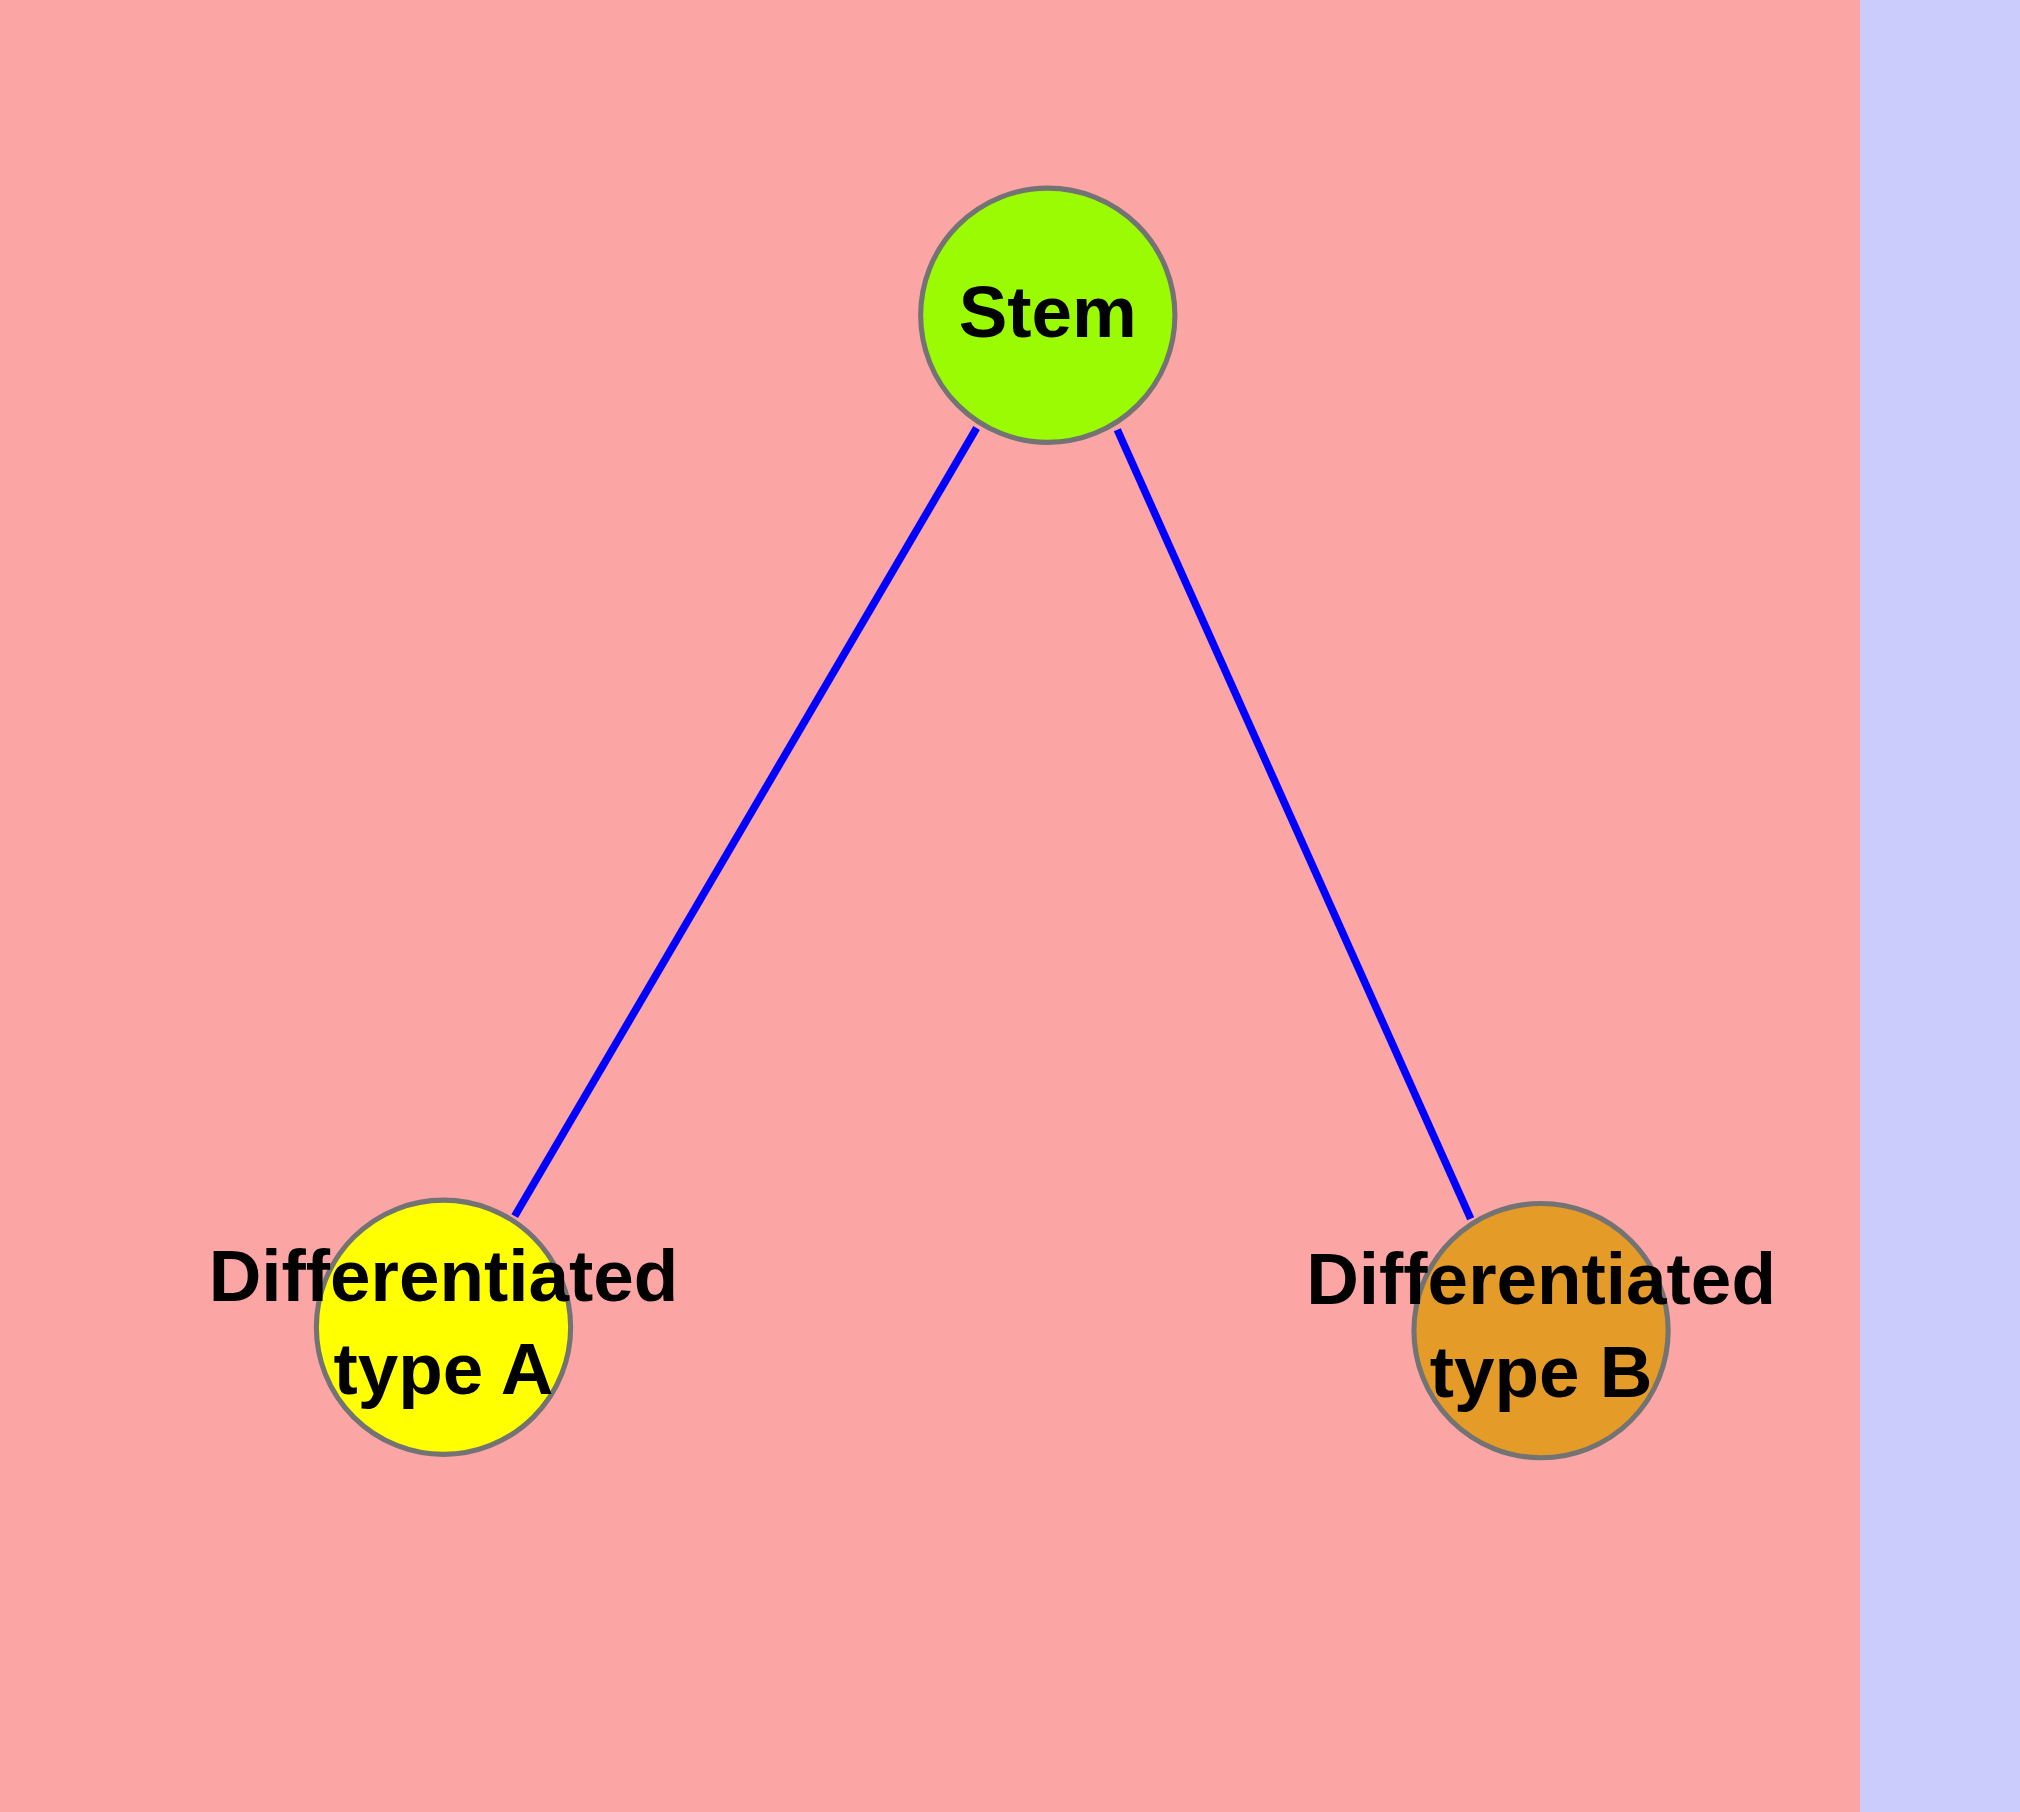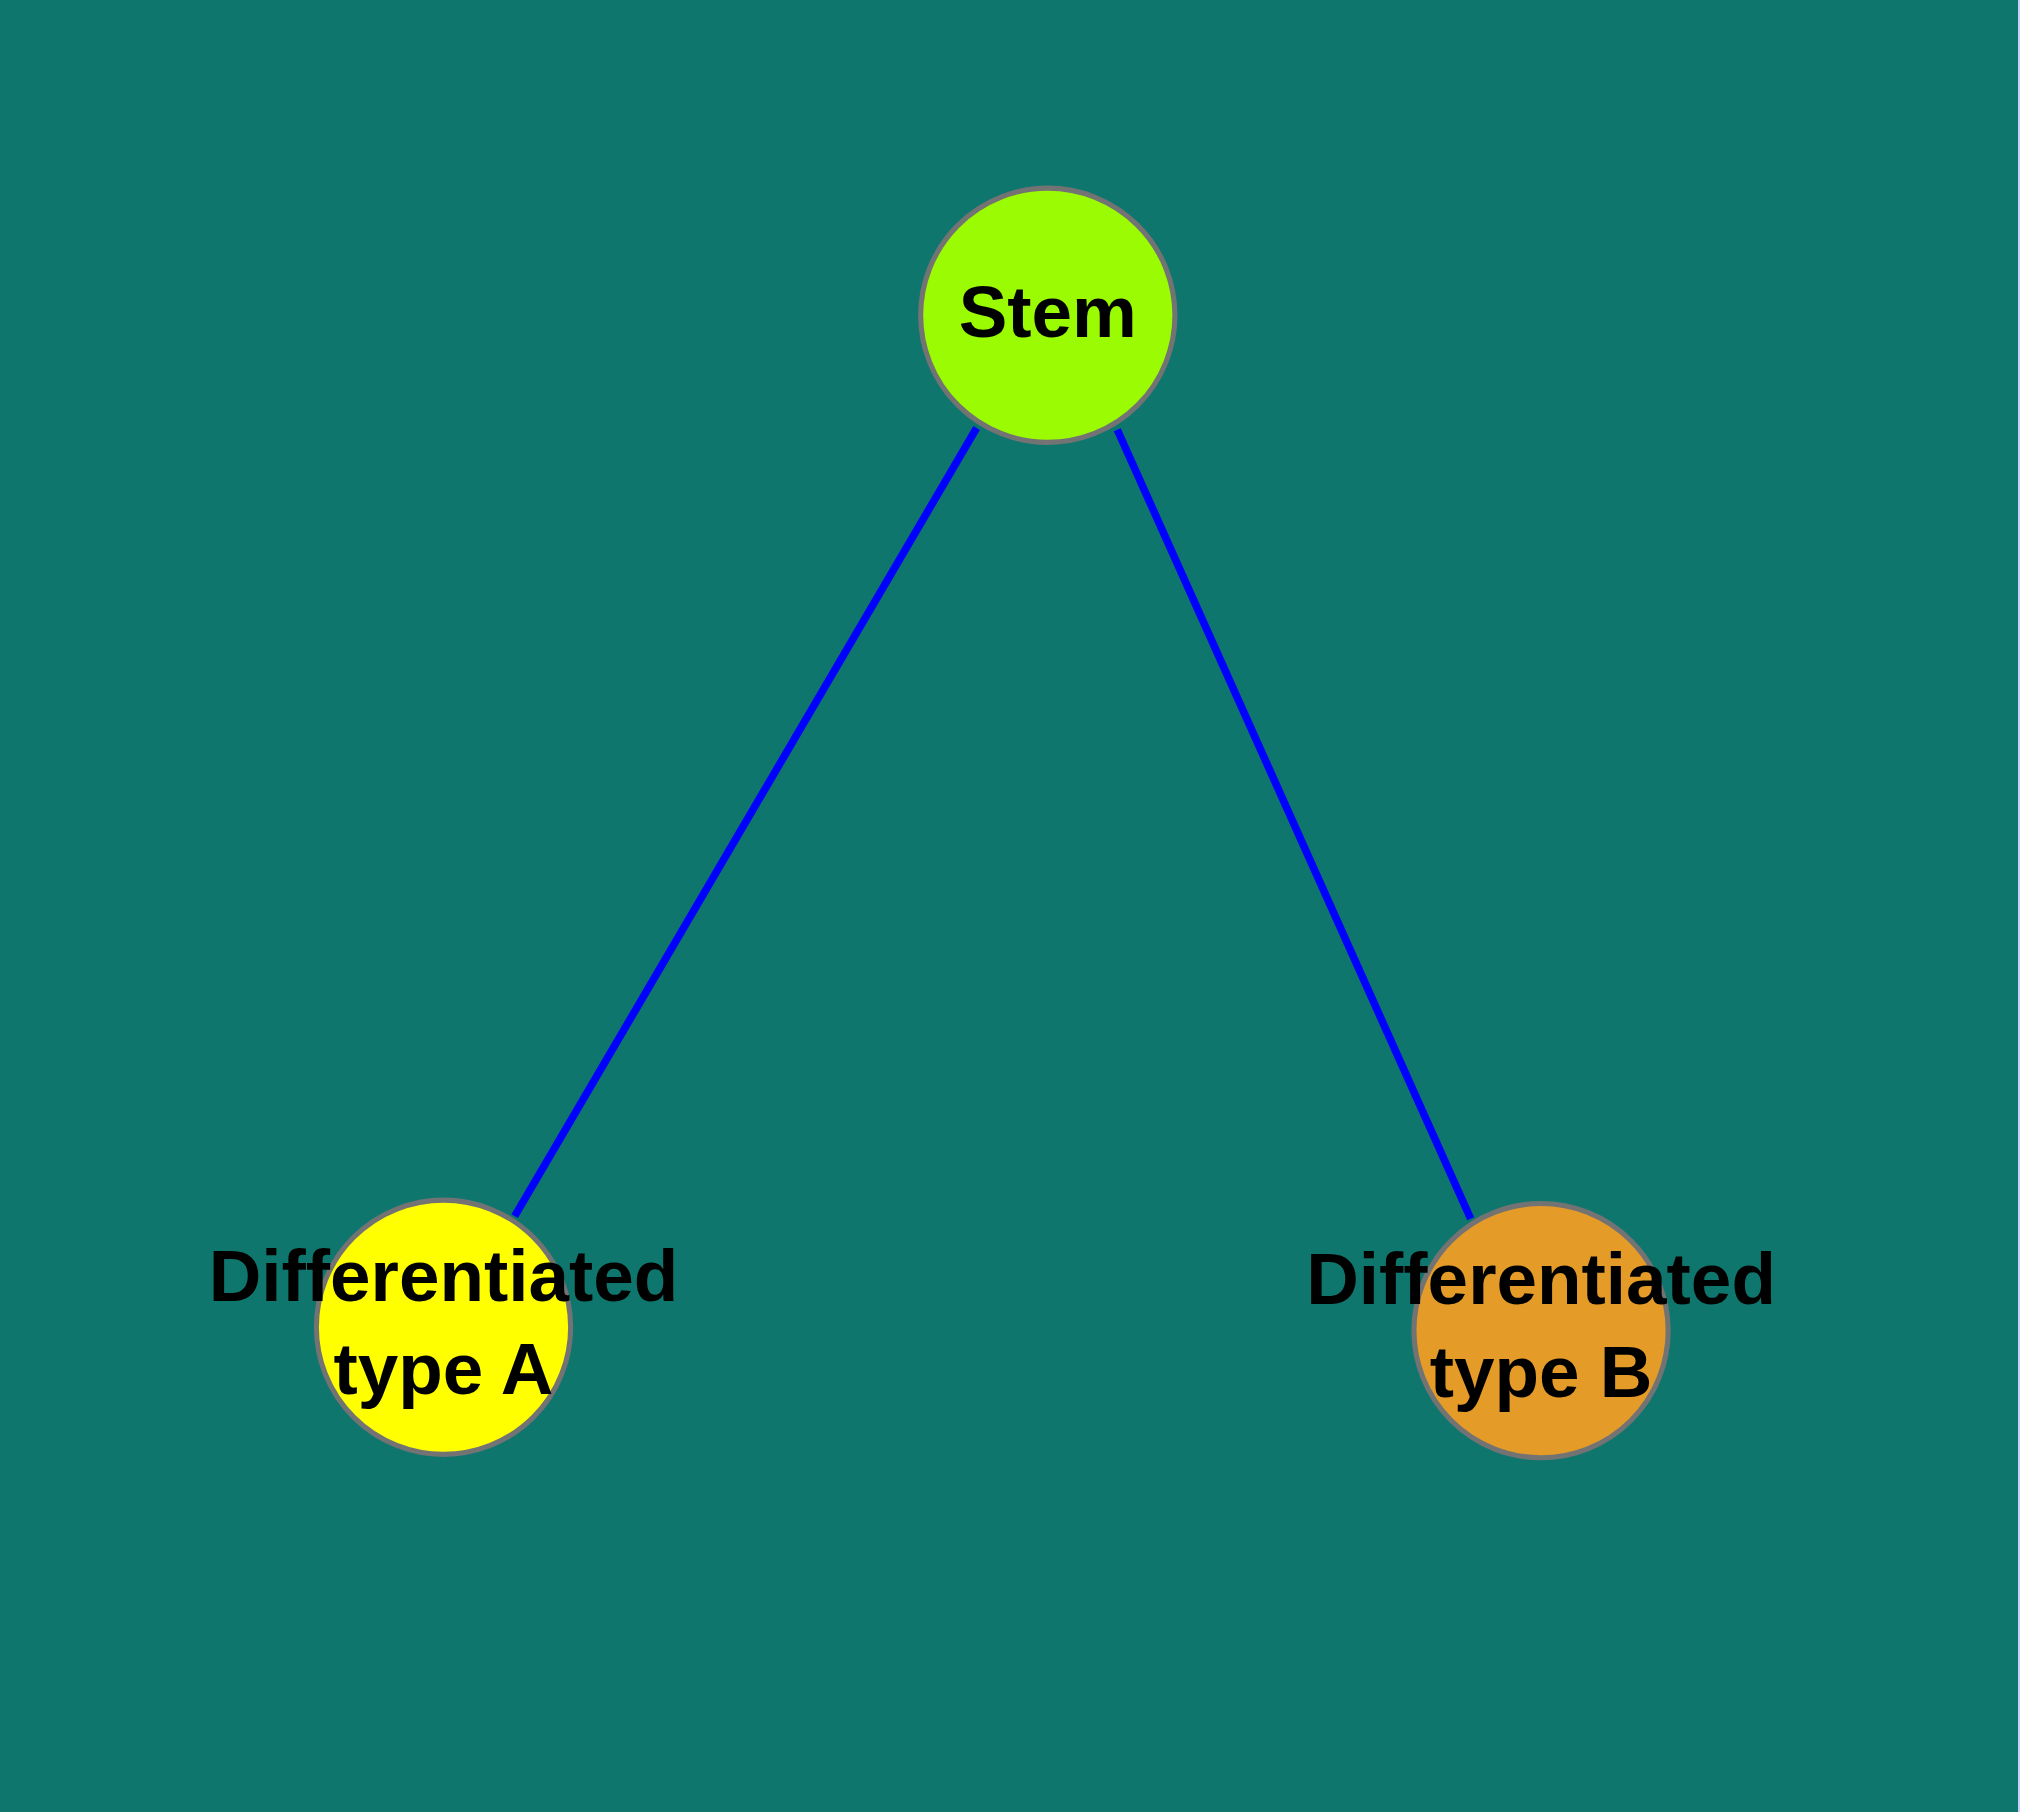--- a/index.html
+++ b/index.html
@@ -2,23 +2,23 @@
 <html style="font-size:13.6px"><head>
 <meta charset="utf-8">
 <style>
   html, body {
     margin: 0;
     padding: 0;
     background: #ccccfc;
   }
   #canvas {
     position: relative;
-    width: 2018px;
+    width: 1860px;
     height: 1812px;
-    background: #0f766e;
+    background: #fca5a5;
     overflow: hidden;
     font-family: "Liberation Sans", sans-serif;
   }
   #graph-svg {
     position: absolute;
     left: 0;
     top: 0;
     width: 2021px;
     height: 1812px;
   }

